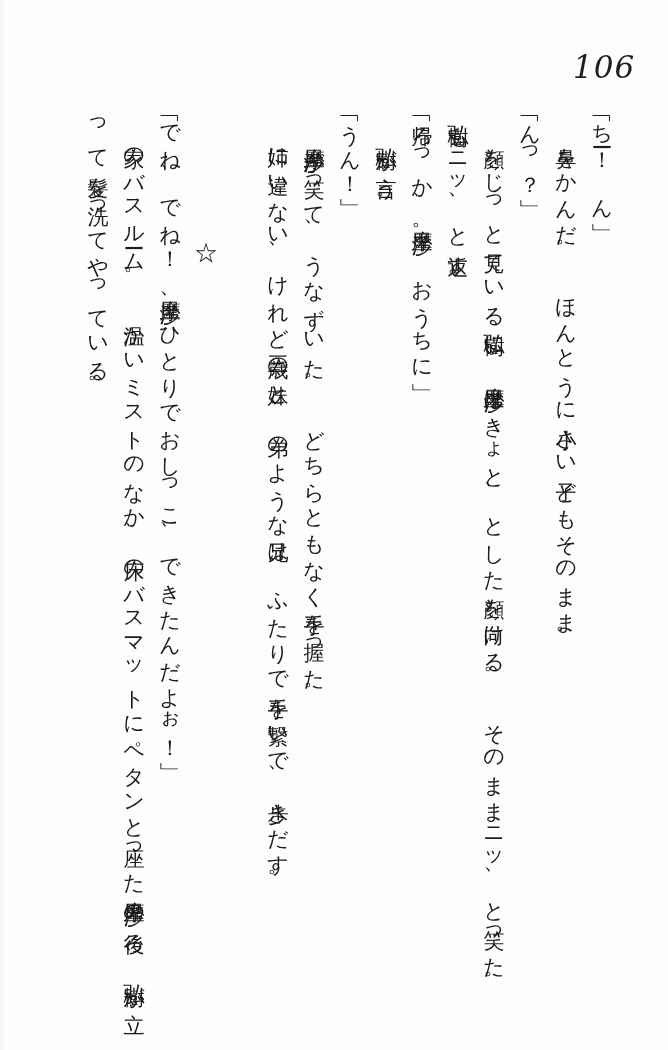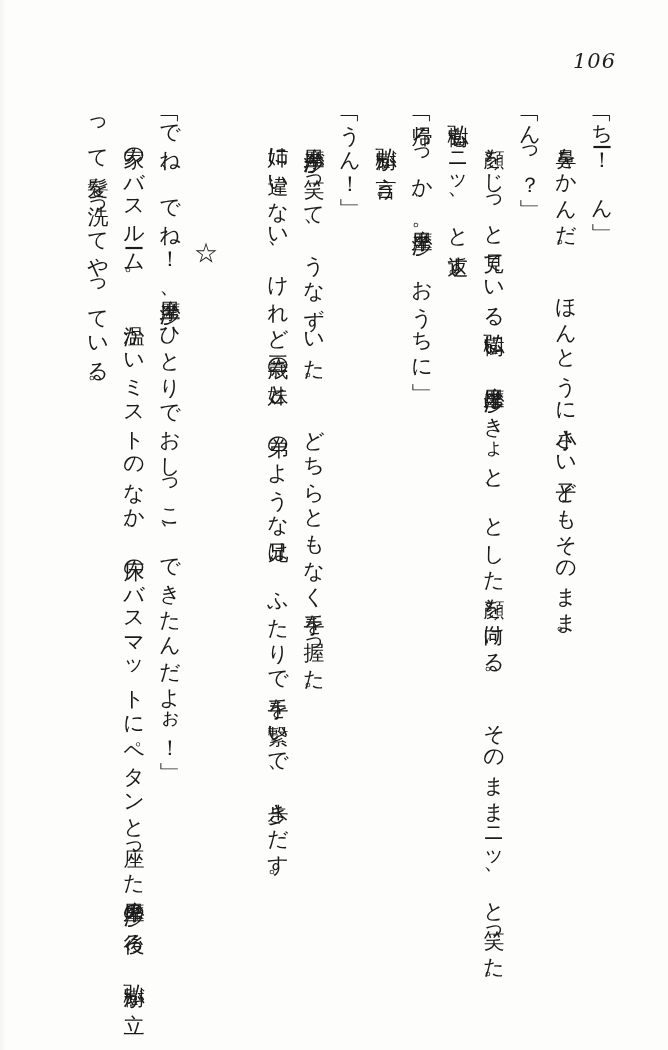--- a/index.html
+++ b/index.html
@@ -17,21 +17,21 @@
   .page {
     position: absolute;
     inset: 0;
     background: linear-gradient(90deg, #f4f4f1 0px, #fdfdfb 6px, #fdfdfb 100%);
   }
   .page-number {
     position: absolute;
     top: 49px;
     left: 573px;
     font-style: italic;
-    font-size: 21px;
+    font-size: 31px;
     letter-spacing: 1px;
     color: #1e1e1e;
     font-family: "DejaVu Serif", "Liberation Serif", serif;
   }
   .text-block {
     position: absolute;
     top: 108px;
     left: 40px;
     right: 48px;
     height: 902px;

